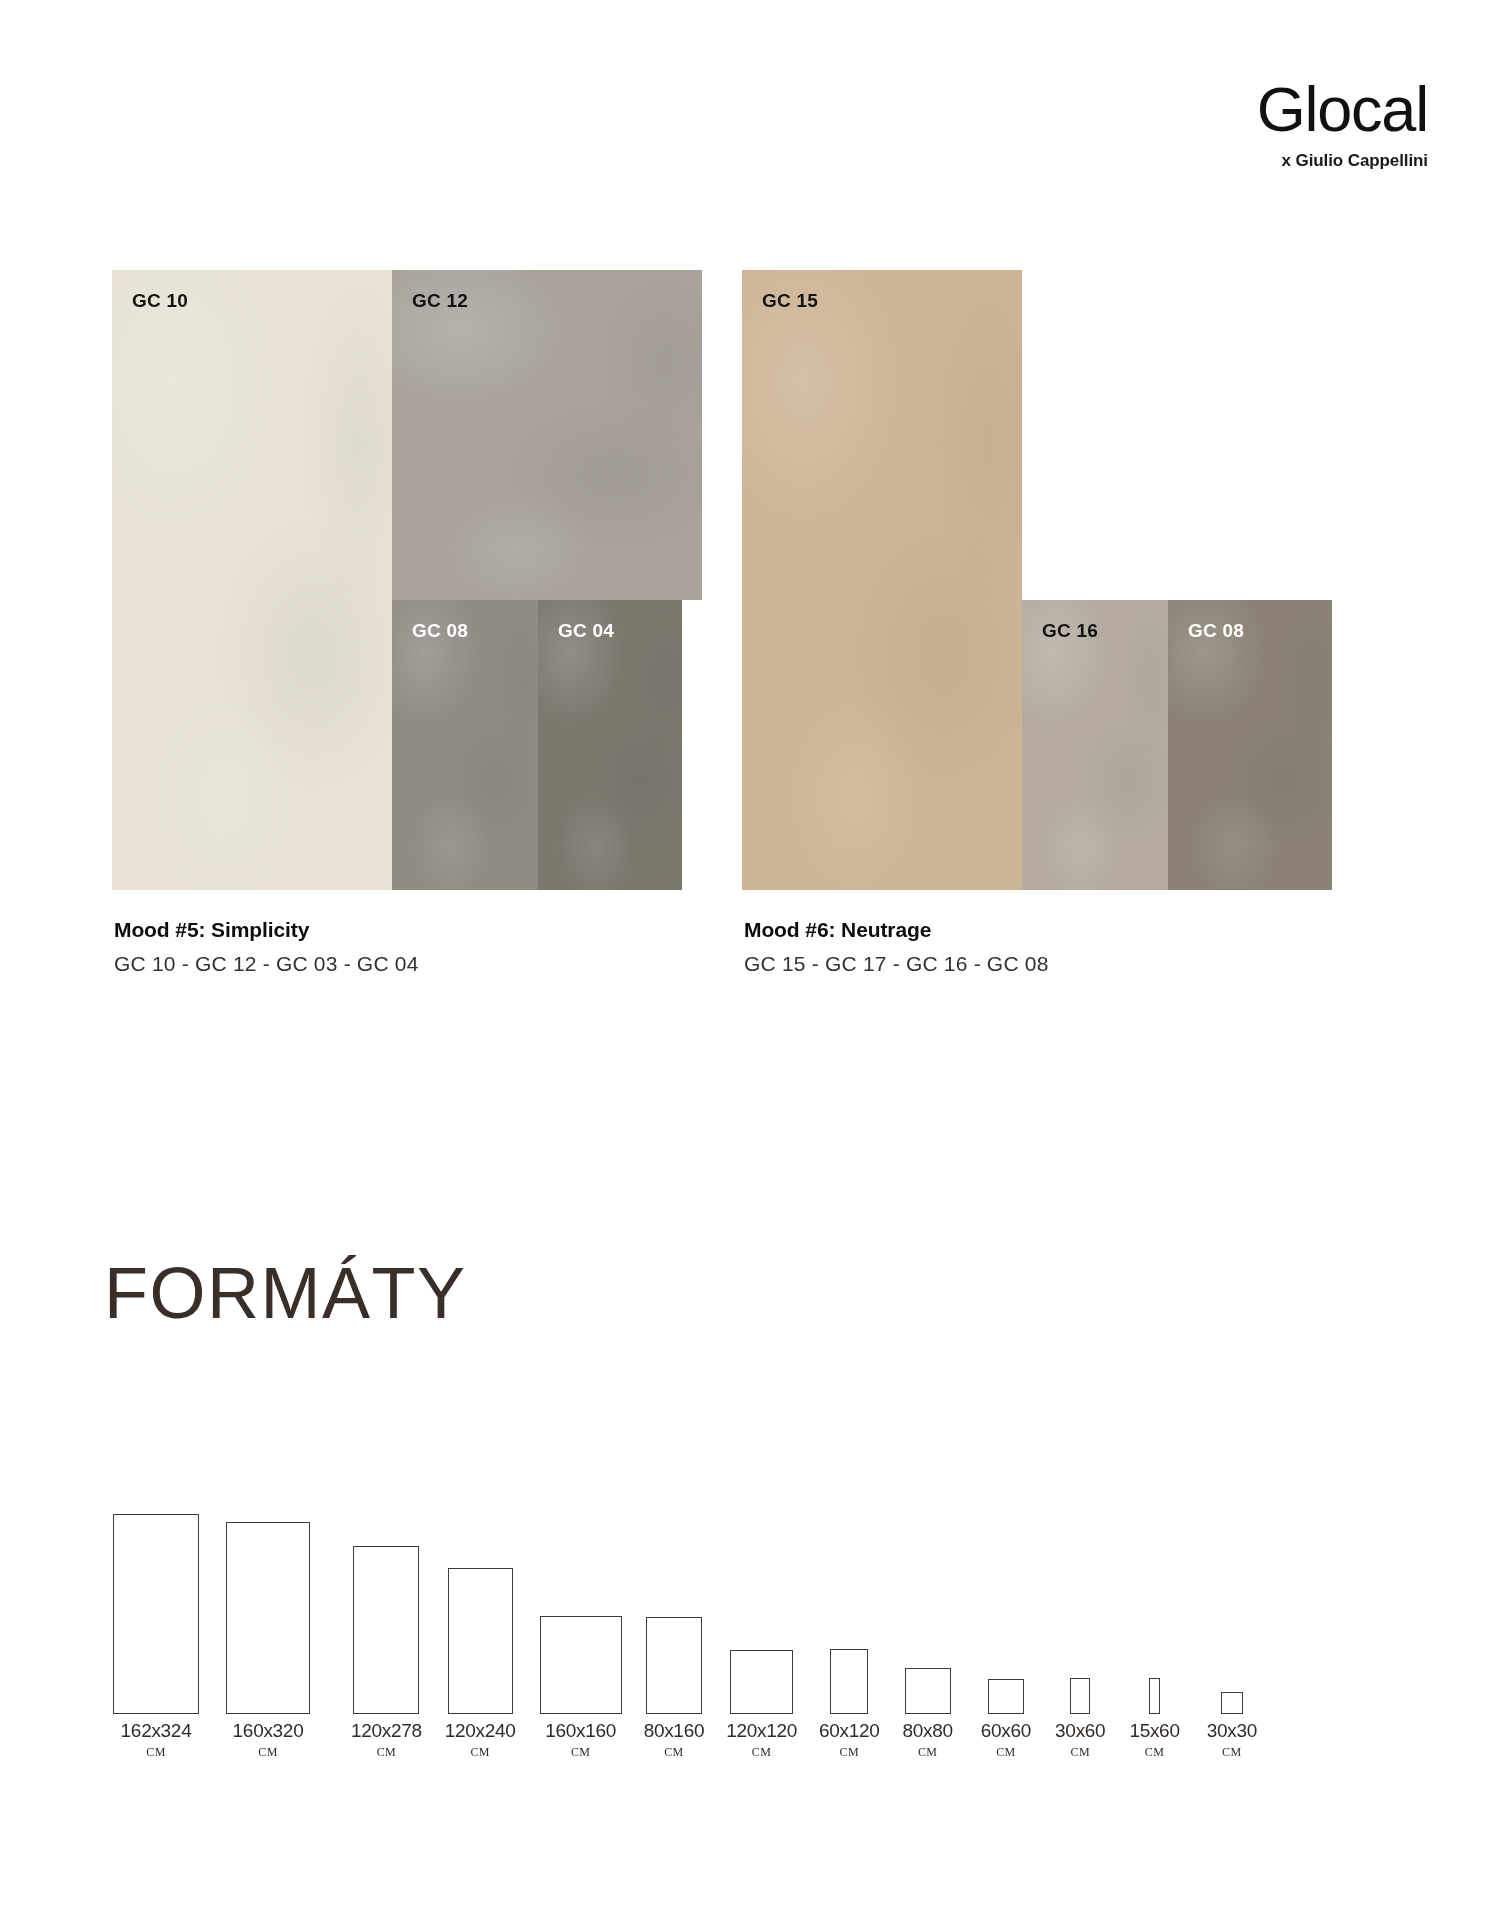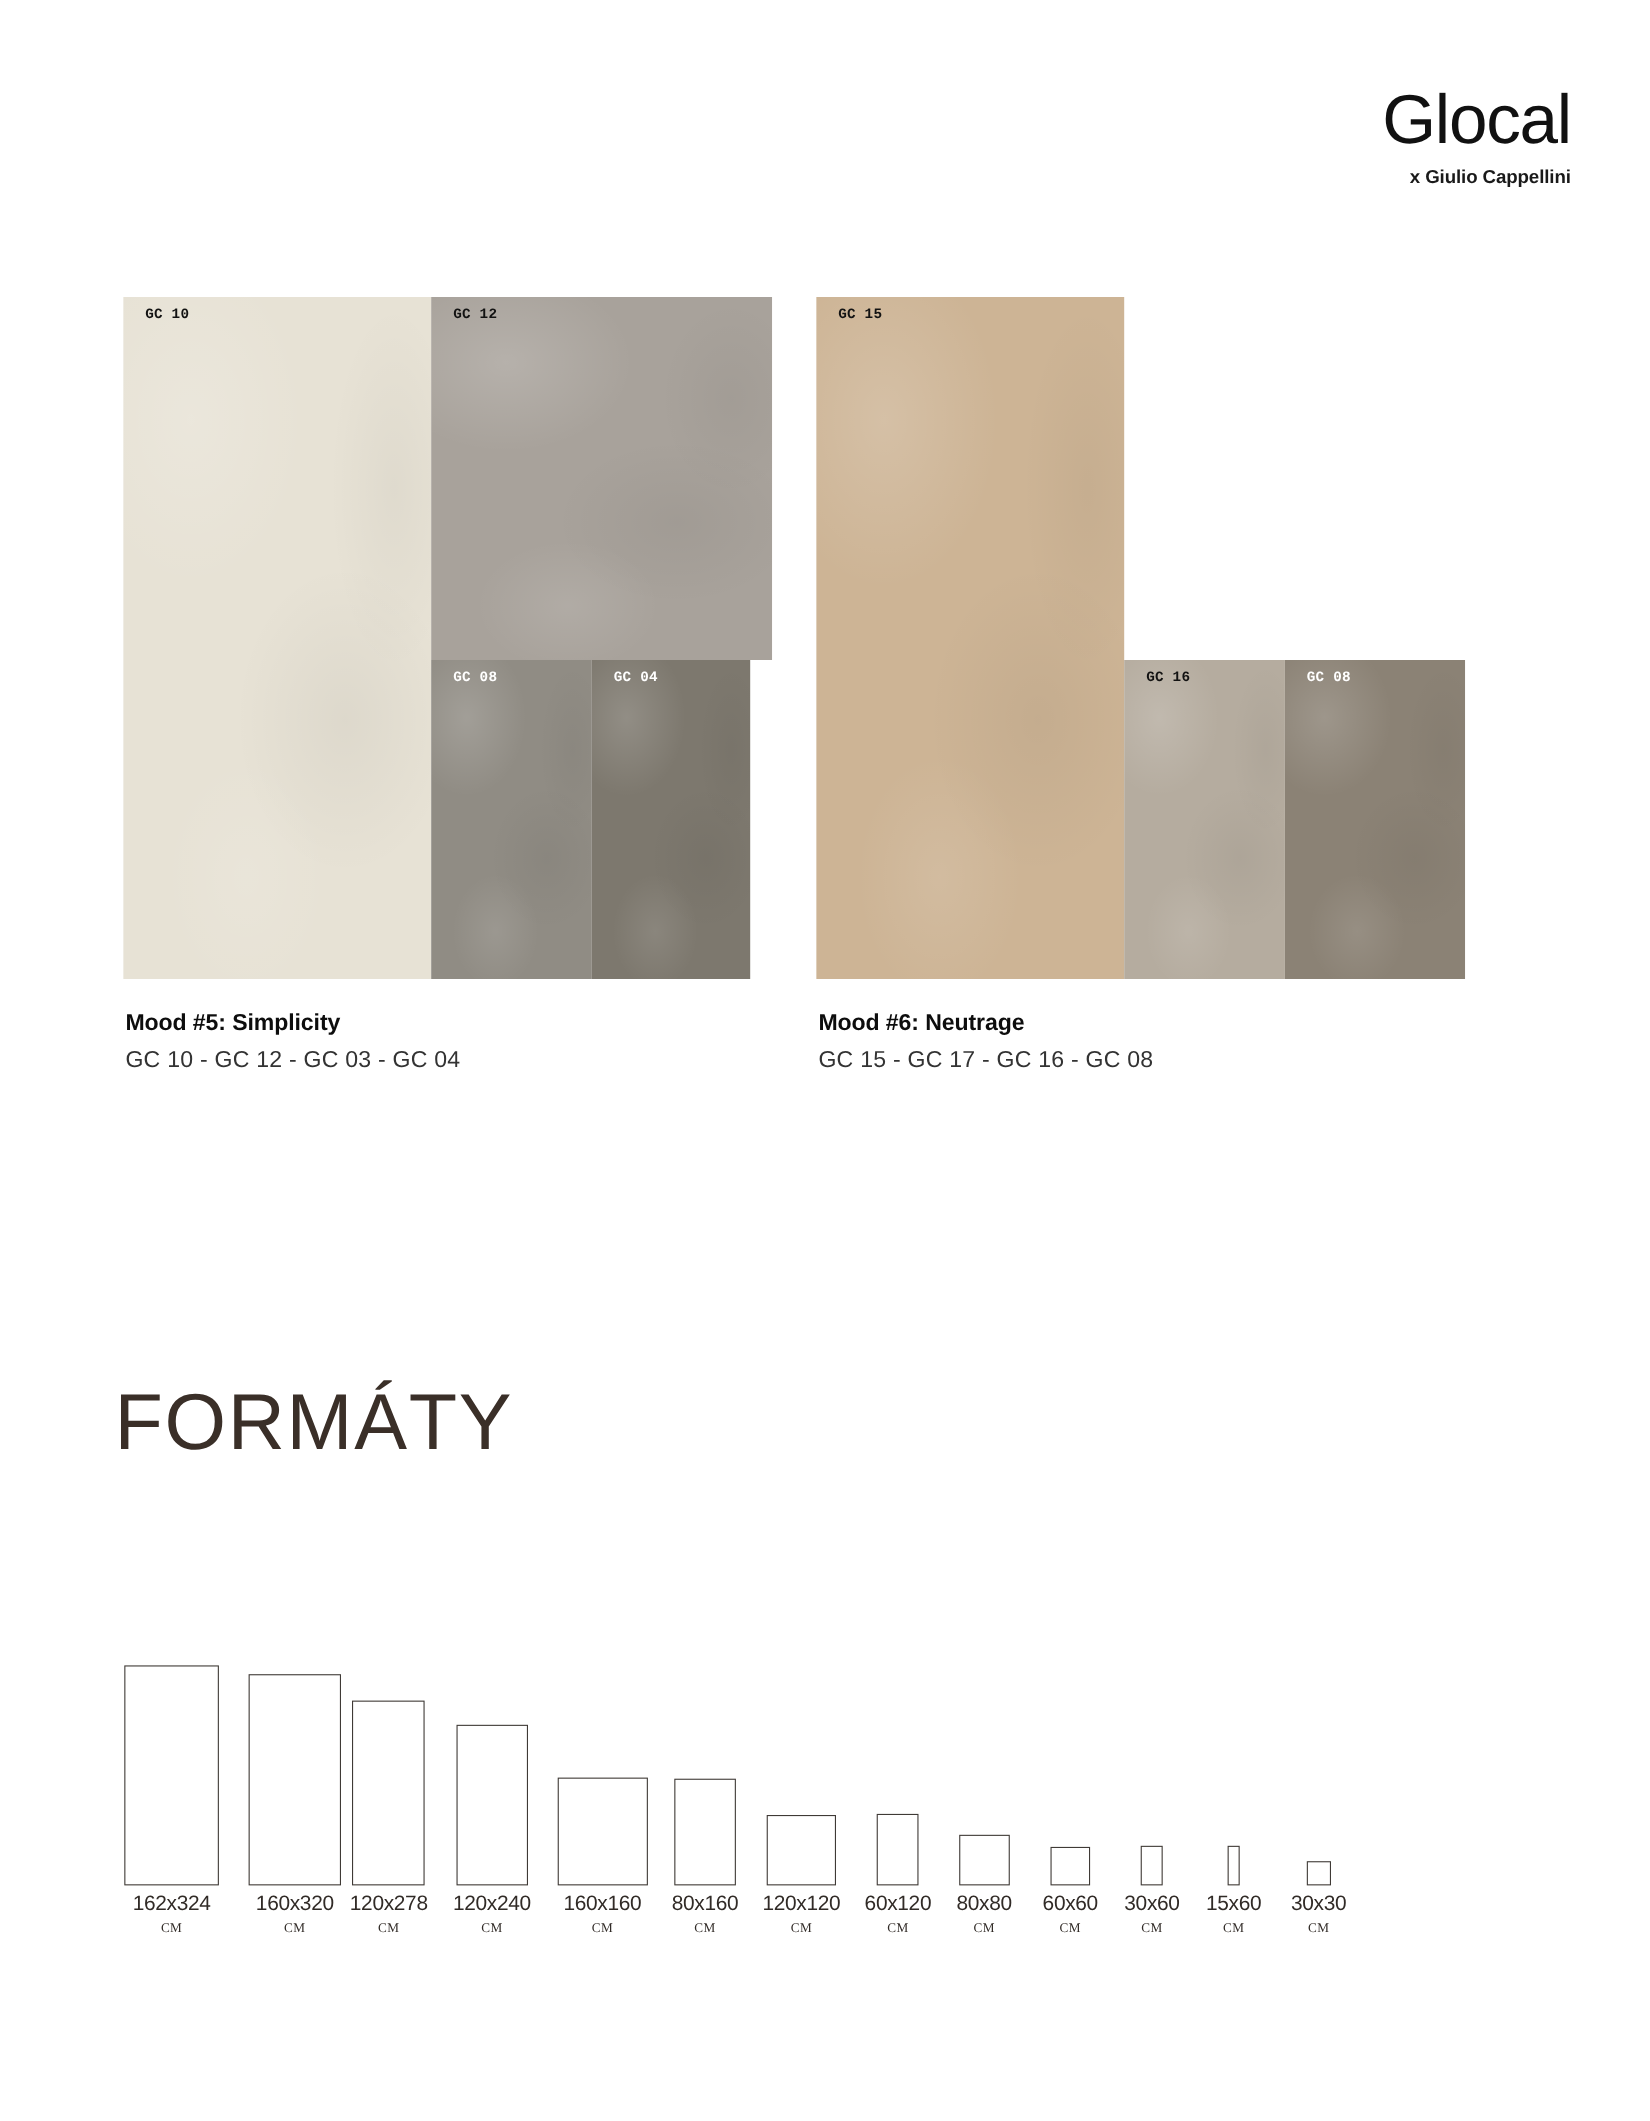--- a/index.html
+++ b/index.html
@@ -69,24 +69,24 @@
     inset: 0;
     background:
       radial-gradient(ellipse 60% 40% at 22% 18%, rgba(255,255,255,0.16), rgba(255,255,255,0) 62%),
       radial-gradient(ellipse 55% 35% at 72% 62%, rgba(0,0,0,0.045), rgba(0,0,0,0) 65%),
       radial-gradient(ellipse 45% 30% at 40% 85%, rgba(255,255,255,0.10), rgba(255,255,255,0) 60%),
       radial-gradient(ellipse 35% 45% at 88% 28%, rgba(0,0,0,0.035), rgba(0,0,0,0) 60%);
     pointer-events: none;
   }
   .sw-label {
     position: absolute;
-    top: 8px;
+    top: 20px;
     left: 20px;
-    font-family: Liberation Mono, monospace;
-    font-size: 13px;
+    font-family: Liberation Sans, sans-serif;
+    font-size: 19px;
     font-weight: 700;
     letter-spacing: 0.2px;
     z-index: 4;
     white-space: nowrap;
   }
   .lbl-dark  { color: #121212; }
   .lbl-light { color: #ffffff; }
 
   .mood-caption {
     margin-top: 28px;
@@ -215,21 +215,21 @@
   <div class="formats-heading">FORMÁTY</div>
 
   <div class="formats-row" id="formats">
       <div class="format-item" style="margin-right: 27px;">
         <div class="format-box" style="width: 86px; height: 200px;"></div>
         <div class="format-text">
           <div class="format-size">162x324</div>
           <div class="format-unit">CM</div>
         </div>
       </div>
-      <div class="format-item" style="margin-right: 8px; justify-content: center;">
+      <div class="format-item" style="margin-right: 41px; justify-content: center;">
         <div class="format-box" style="width: 84px; height: 192px;"></div>
         <div class="format-text">
           <div class="format-size">160x320</div>
           <div class="format-unit">CM</div>
         </div>
       </div>
       <div class="format-item" style="margin-right: 23px;">
         <div class="format-box" style="width: 66px; height: 168px;"></div>
         <div class="format-text">
           <div class="format-size">120x278</div>

